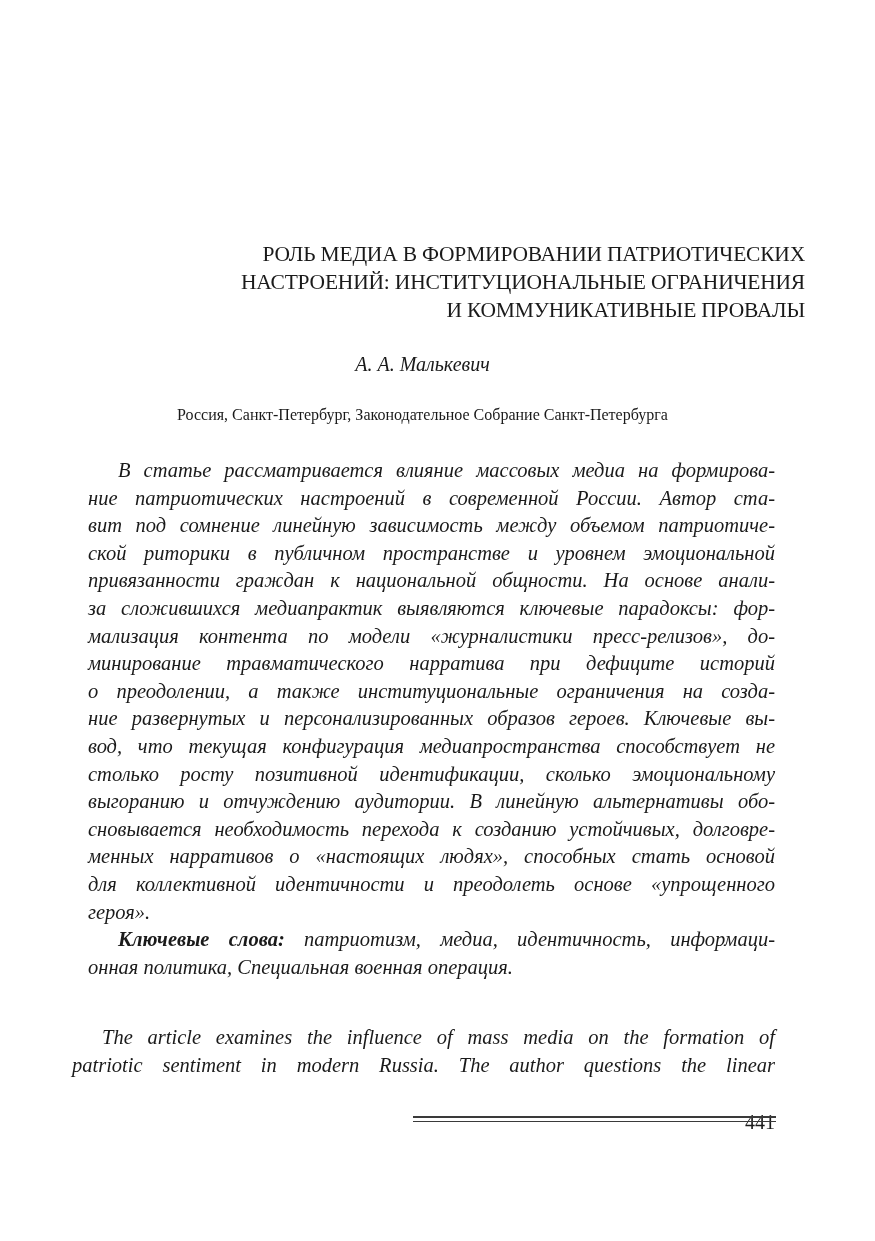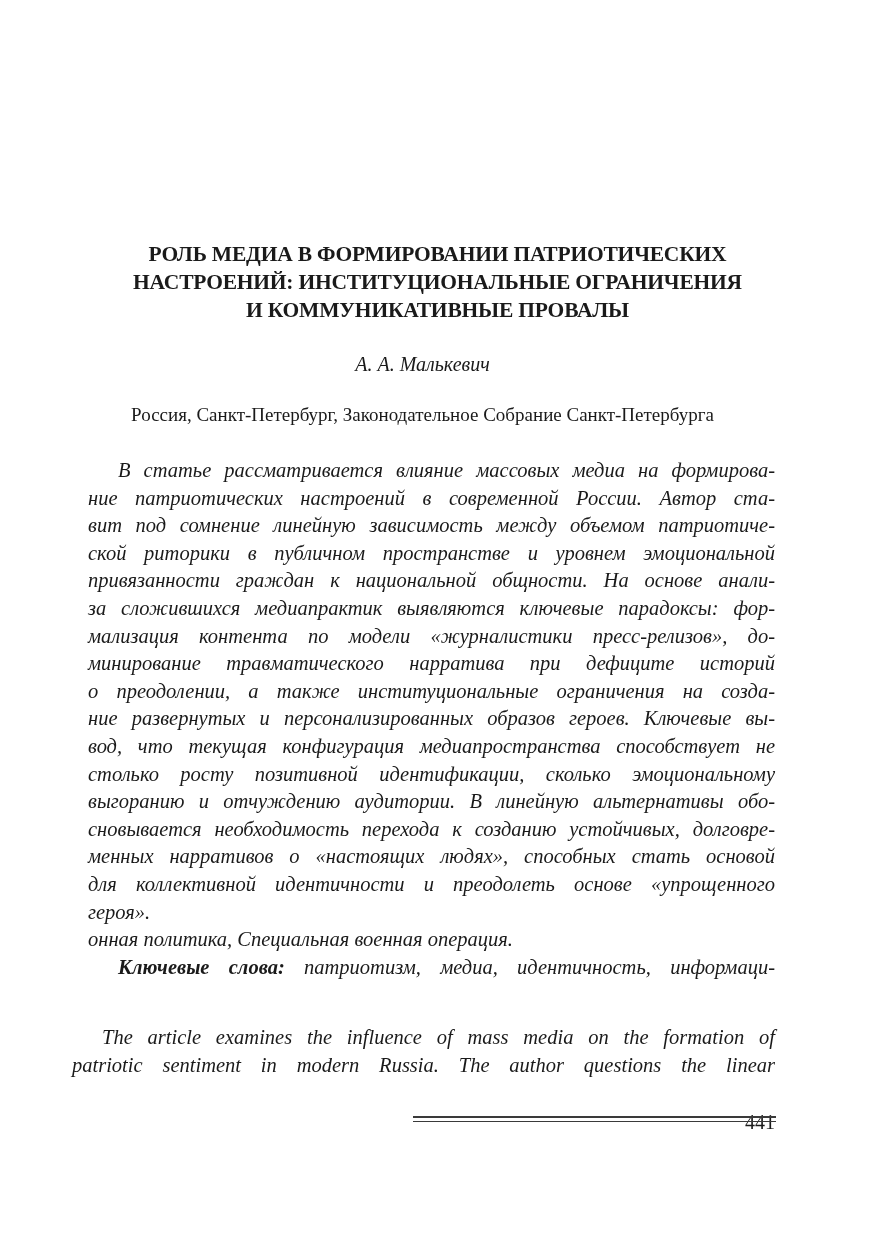--- a/index.html
+++ b/index.html
@@ -19,22 +19,22 @@
       position: absolute;
       left: 0; top: 0;
       width: 875px;
       height: 1241px;
     }
     .title {
       position: absolute;
       left: 70px;
       width: 735px;
       top: 240px;
-      text-align: center;
-      font-weight: bold;
+      text-align: right;
+      font-weight: normal;
       font-size: 21.5px;
       line-height: 28px;
       letter-spacing: -0.2px;
       color: #1a1a1a;
     }
     .title div { white-space: nowrap; }
     .author {
       position: absolute;
       left: 0;
       width: 845px;
@@ -44,21 +44,21 @@
       font-style: italic;
       font-size: 20px;
       line-height: 26px;
     }
     .affiliation {
       position: absolute;
       left: 0;
       width: 845px;
       top: 403px;
       text-align: center;
-      font-size: 19px;
+      font-size: 16px;
       line-height: 24px;
     }
     .abstract {
       position: absolute;
       left: 72px;
       width: 703px;
       top: 457px;
       font-style: italic;
       font-size: 20.5px;
       line-height: 27.6px;
@@ -156,22 +156,22 @@
     <span class="line">о преодолении, а также институциональные ограничения на созда-</span>
     <span class="line">ние развернутых и персонализированных образов героев. Ключевые вы-</span>
     <span class="line">вод, что текущая конфигурация медиапространства способствует не</span>
     <span class="line">столько росту позитивной идентификации, сколько эмоциональному</span>
     <span class="line">выгоранию и отчуждению аудитории. В линейную альтернативы обо-</span>
     <span class="line">сновывается необходимость перехода к созданию устойчивых, долговре-</span>
     <span class="line">менных нарративов о «настоящих людях», способных стать основой</span>
     <span class="line">для коллективной идентичности и преодолеть основе «упрощенного</span>
     <span class="line last">героя».</span>
 
+    <span class="line indent"><span class="kw-label">Ключевые слова:</span><span> патриотизм, медиа, идентичность, информаци-</span></span>
     <span class="line last">онная политика, Специальная военная операция.</span>
-    <span class="line indent"><span class="kw-label">Ключевые слова:</span><span> патриотизм, медиа, идентичность, информаци-</span></span>
   </div>
 
   <div class="abstract-en">
     <span class="line indent">The article examines the influence of mass media on the formation of</span>
     <span class="line">patriotic sentiment in modern Russia. The author questions the linear</span>
   </div>
 
   <div class="page-number">441</div>
 
   <div class="footer-rule">

